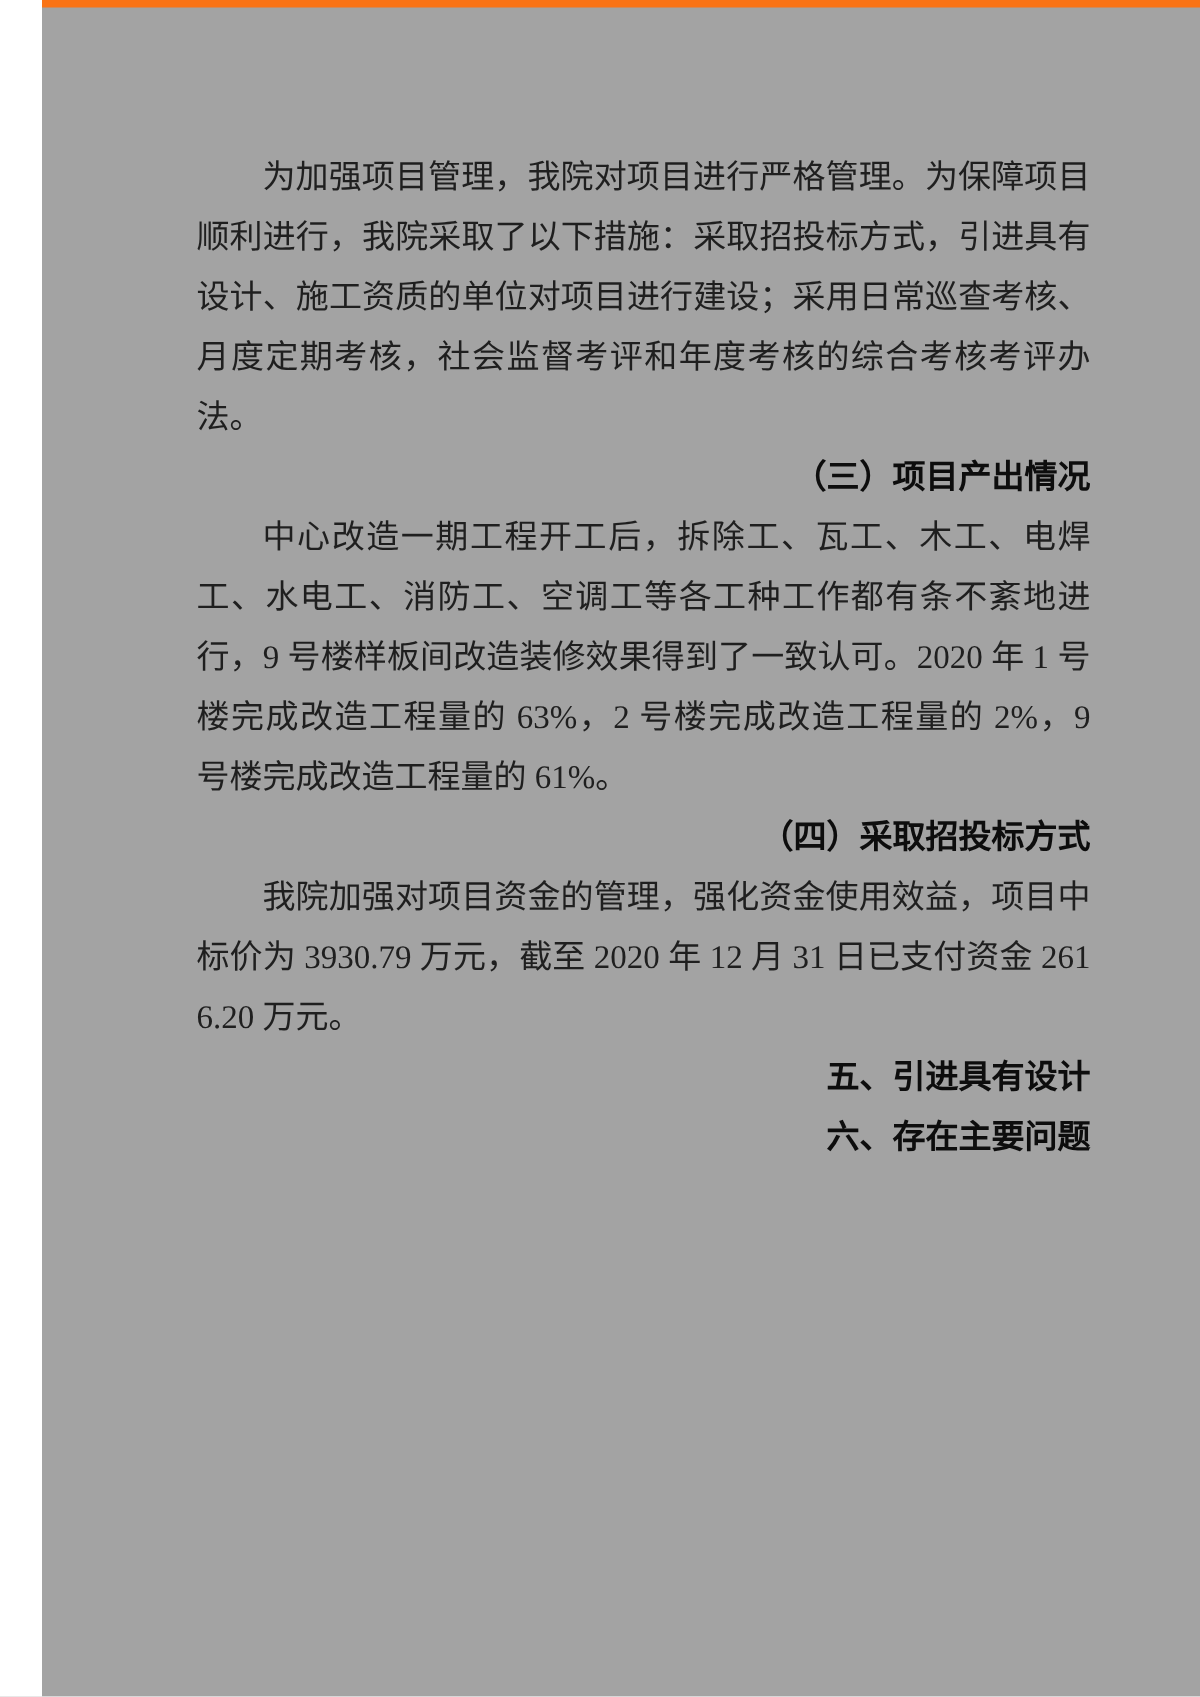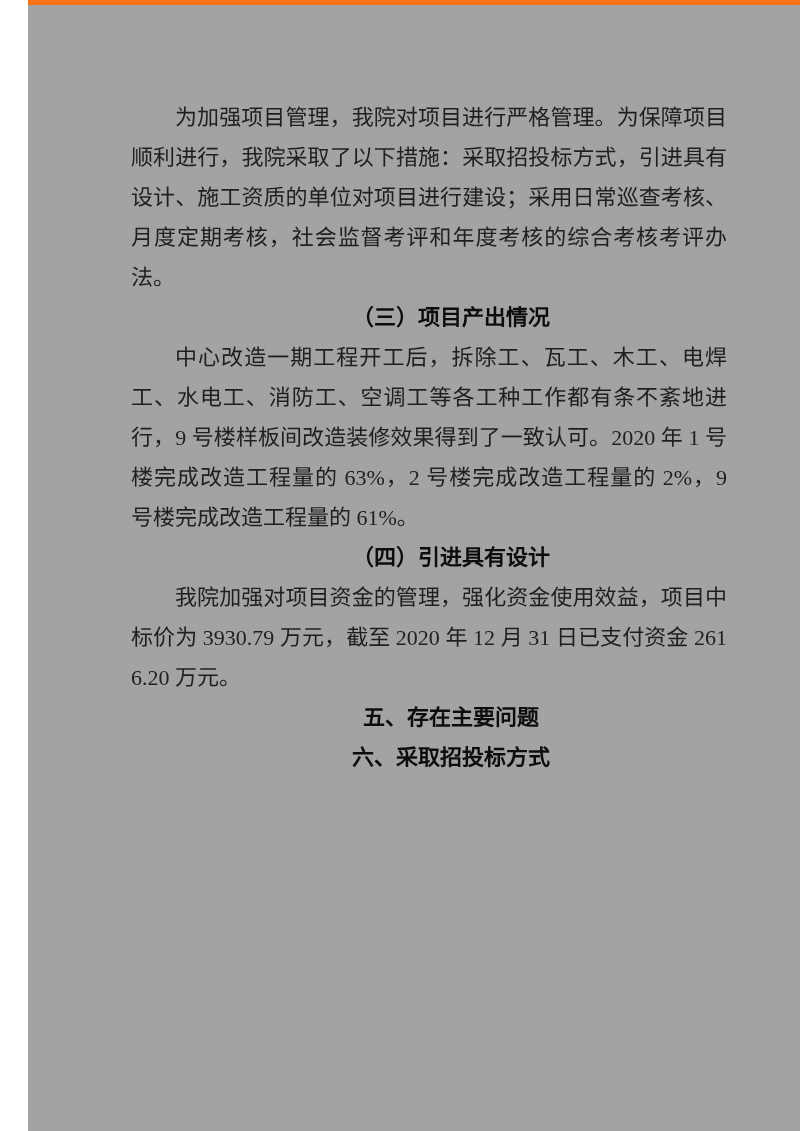--- a/index.html
+++ b/index.html
@@ -38,21 +38,21 @@
   }
   .heading {
     margin: 0;
     padding: 0;
     text-indent: 2em;
     font-size: 22px;
     line-height: 40px;
     font-weight: 700;
     color: #0d0d0d;
     font-family: "Liberation Sans", "DejaVu Sans", sans-serif;
-    text-align: center;
+    text-align: right;
   }
   .page-number {
     position: absolute;
     top: 1028px;
     left: 0;
     width: 100%;
     text-align: right;
     font-size: 13px;
     line-height: 16px;
     color: #2b2b33;
@@ -60,20 +60,20 @@
   }
 </style>
 </head>
 <body>
 
 <div class="page">
   <div class="content">
     <p class="para">为加强项目管理，我院对项目进行严格管理。为保障项目顺利进行，我院采取了以下措施：采取招投标方式，引进具有设计、施工资质的单位对项目进行建设；采用日常巡查考核、月度定期考核，社会监督考评和年度考核的综合考核考评办法。</p>
     <h3 class="heading">（三）项目产出情况</h3>
     <p class="para">中心改造一期工程开工后，拆除工、瓦工、木工、电焊工、水电工、消防工、空调工等各工种工作都有条不紊地进行，9 号楼样板间改造装修效果得到了一致认可。2020 年 1 号楼完成改造工程量的 63%，2 号楼完成改造工程量的 2%，9 号楼完成改造工程量的 61%。</p>
-    <h3 class="heading">（四）引进具有设计</h3>
+    <h3 class="heading">（四）采取招投标方式</h3>
     <p class="para">我院加强对项目资金的管理，强化资金使用效益，项目中标价为 3930.79 万元，截至 2020 年 12 月 31 日已支付资金 2616.20 万元。</p>
-    <h3 class="heading">五、存在主要问题</h3>
-    <h3 class="heading">六、采取招投标方式</h3>
+    <h3 class="heading">五、引进具有设计</h3>
+    <h3 class="heading">六、存在主要问题</h3>
   </div>
 
   <div class="page-number">24</div>
 </div>
 
 </body></html>

